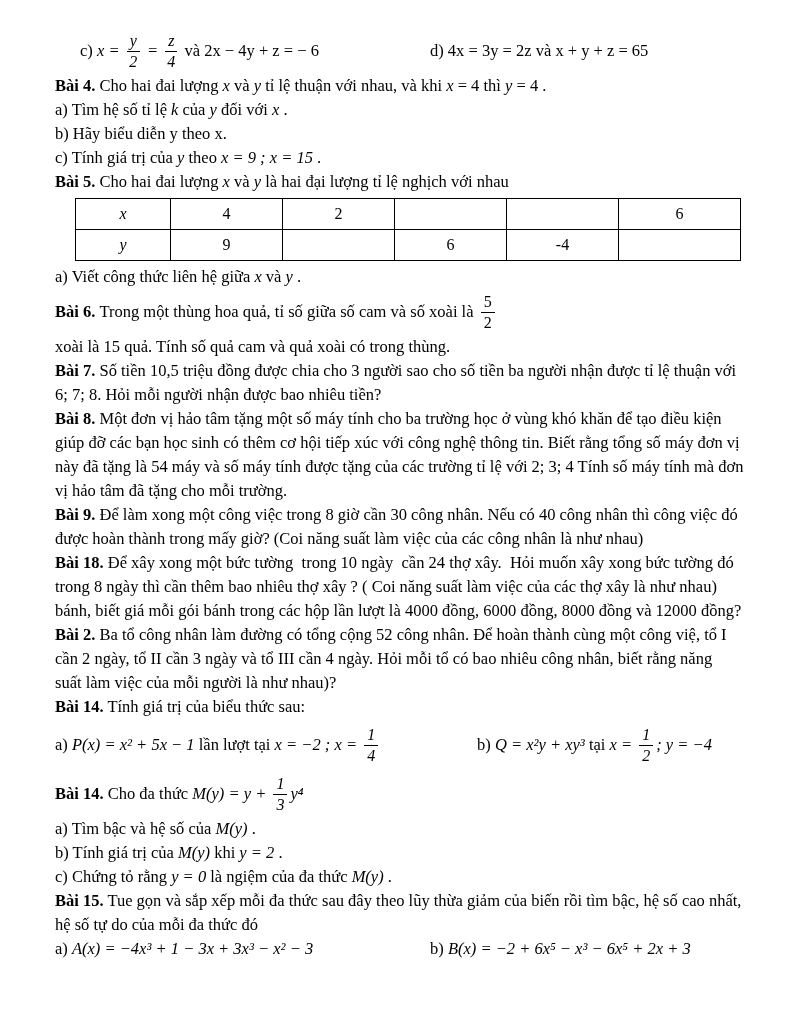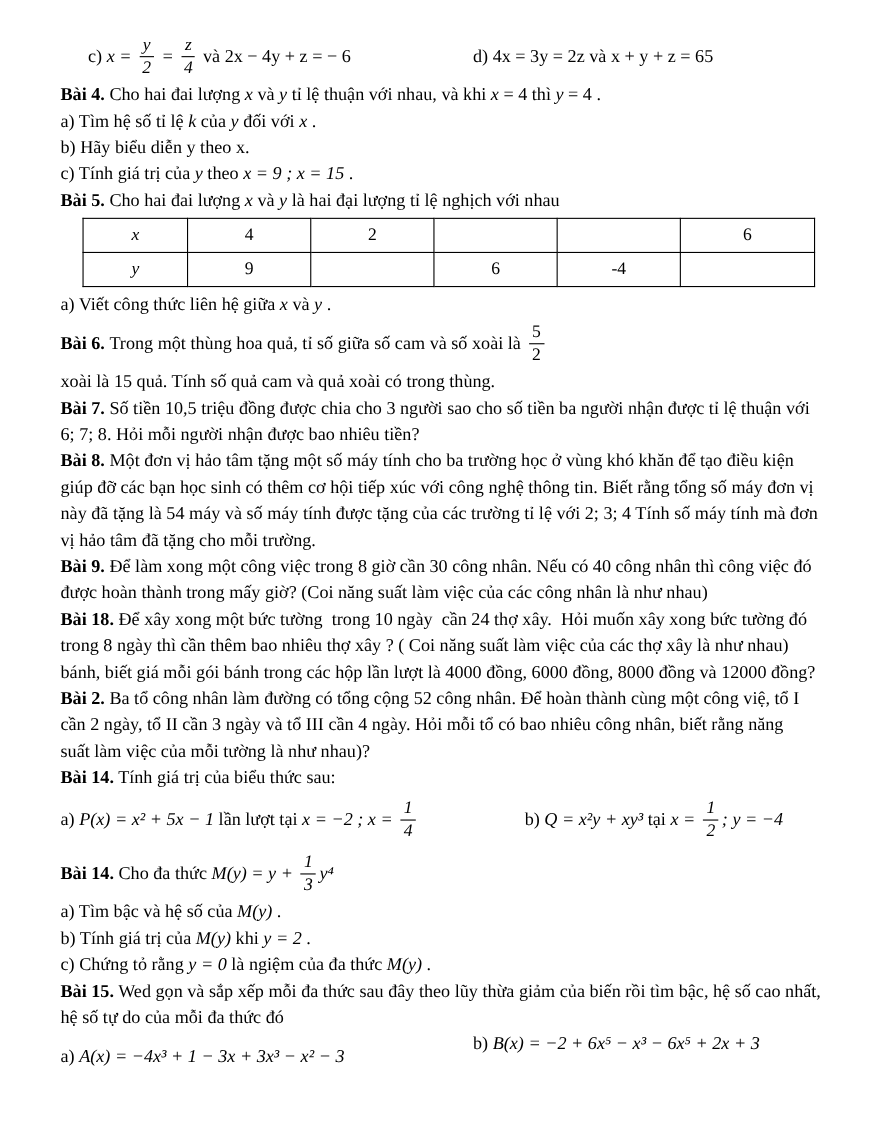--- a/index.html
+++ b/index.html
@@ -24,21 +24,21 @@
     vertical-align:middle;line-height:1.12;font-size:16px;
     margin:0 3px;font-style:italic;
   }
   .frac .num{border-bottom:1px solid #000;padding:0 3px 1px;}
   .frac .den{padding-top:1px;}
   .frac.upright{font-style:normal;}
   
   .cols{display:flex;}
   .cd-left{display:inline-flex;align-items:center;width:375px;padding-left:25px;box-sizing:border-box;}
   .b13-left{display:inline-flex;align-items:center;width:422px;box-sizing:border-box;}
-  .b15-left{width:375px;box-sizing:border-box;margin-top:11px;}
+  .b15-left{width:375px;box-sizing:border-box;}
   
   table.vals{border-collapse:collapse;width:665px;margin:4px 0 4px 20px;table-layout:fixed;}
   table.vals td{
     border:1px solid #000;height:30px;text-align:center;
     font-size:16px;padding:0;
   }
   table.vals td.hd{font-style:italic;}
 </style>
 </head>
 <body>
@@ -99,27 +99,27 @@
   <div class="ln"><span class="b">Bài 9.</span><span> Để làm xong một công việc trong 8 giờ cần 30 công nhân. Nếu có 40 công nhân thì công việc đó</span></div>
   <div class="ln"><span>được hoàn thành trong mấy giờ? (Coi năng suất làm việc của các công nhân là như nhau)</span></div>
 
   <div class="ln"><span class="b">Bài 18.</span><span> Để xây xong một bức tường  trong 10 ngày  cần 24 thợ xây.  Hỏi muốn xây xong bức tường đó</span></div>
   <div class="ln"><span>trong 8 ngày thì cần thêm bao nhiêu thợ xây ? ( Coi năng suất làm việc của các thợ xây là như nhau)</span></div>
 
   <div class="ln"><span>bánh, biết giá mỗi gói bánh trong các hộp lần lượt là 4000 đồng, 6000 đồng, 8000 đồng và 12000 đồng?</span></div>
 
   <div class="ln"><span class="b">Bài 2.</span><span> Ba tổ công nhân làm đường có tổng cộng 52 công nhân. Để hoàn thành cùng một công việ, tổ I</span></div>
   <div class="ln"><span>cần 2 ngày, tổ II cần 3 ngày và tổ III cần 4 ngày. Hỏi mỗi tổ có bao nhiêu công nhân, biết rằng năng</span></div>
-  <div class="ln"><span>suất làm việc của mỗi tường là như nhau)?</span></div>
+  <div class="ln"><span>suất làm việc của mỗi người là như nhau)?</span></div>
 
   <div class="ln"><span class="b">Bài 14.</span><span> Tính giá trị của biểu thức sau:</span></div>
   <div class="ln cols tall" style="min-height:52px;"><span class="b13-left"><span>a) </span><span class="i">P(x) = x² + 5x − 1</span><span> lần lượt tại </span><span class="i">x = −2 ; x = </span><span class="frac"><span class="num">1</span><span class="den">4</span></span></span><span style="display:inline-flex;align-items:center;"><span>b) </span><span class="i">Q = x²y + xy³</span><span> tại </span><span class="i">x = </span><span class="frac"><span class="num">1</span><span class="den">2</span></span><span class="i">; y = −4</span></span></div>
 
   <div class="ln tall"><span class="b">Bài 14.</span><span> Cho đa thức </span><span class="i">M(y) = y + </span><span class="frac"><span class="num">1</span><span class="den">3</span></span><span class="i">y⁴</span></div>
   <div class="ln"><span>a) Tìm bậc và hệ số của </span><span class="i">M(y)</span><span> .</span></div>
   <div class="ln"><span>b) Tính giá trị của </span><span class="i">M(y)</span><span> khi </span><span class="i">y = 2</span><span> .</span></div>
   <div class="ln"><span>c) Chứng tỏ rằng </span><span class="i">y = 0</span><span> là ngiệm của đa thức </span><span class="i">M(y)</span><span> .</span></div>
 
-  <div class="ln"><span class="b">Bài 15.</span><span> Wed gọn và sắp xếp mỗi đa thức sau đây theo lũy thừa giảm của biến rồi tìm bậc, hệ số cao nhất,</span></div>
+  <div class="ln"><span class="b">Bài 15.</span><span> Tue gọn và sắp xếp mỗi đa thức sau đây theo lũy thừa giảm của biến rồi tìm bậc, hệ số cao nhất,</span></div>
   <div class="ln"><span>hệ số tự do của mỗi đa thức đó</span></div>
   <div class="ln cols"><span class="b15-left"><span>a) </span><span class="i">A(x) = −4x³ + 1 − 3x + 3x³ − x² − 3</span></span><span><span>b) </span><span class="i">B(x) = −2 + 6x⁵ − x³ − 6x⁵ + 2x + 3</span></span></div>
 
 </div>
 
 </body></html>

